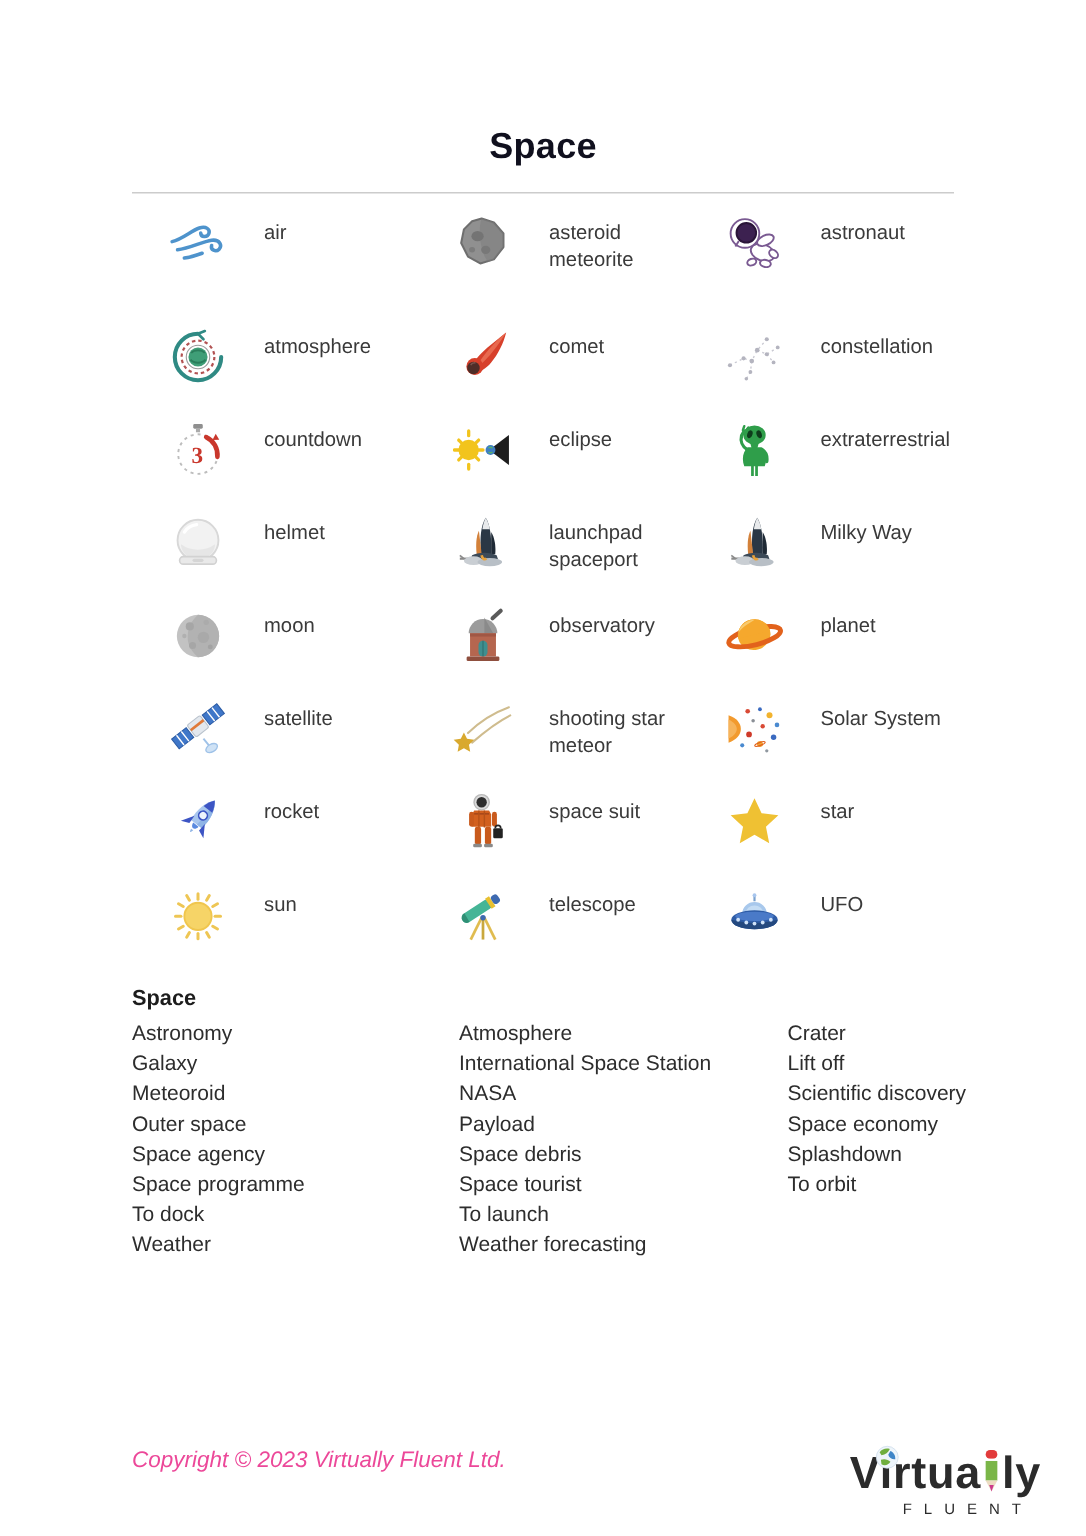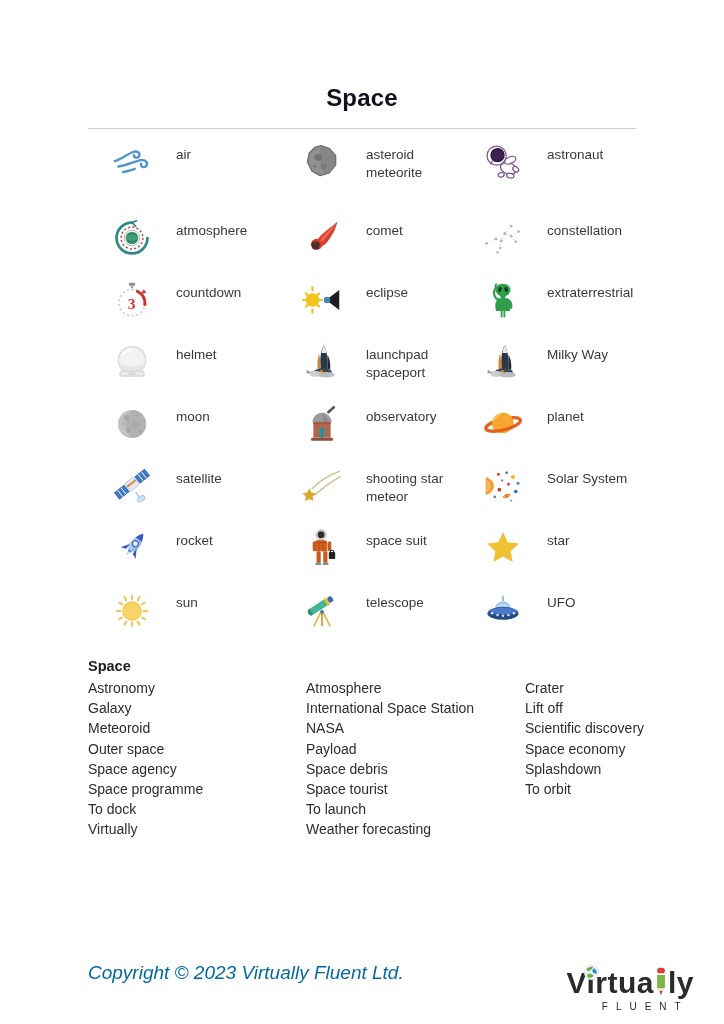--- a/index.html
+++ b/index.html
@@ -15,21 +15,21 @@
   .cell .icon { flex: none; width: 40px; height: 40px; margin-left: 24px; display: flex; align-items: center; justify-content: center; }
   .cell .icon svg { width: 40px; height: 40px; display: block; }
   .cell .label { margin-left: 24px; padding-top: 4px; font-size: 13.5px; line-height: 18px; color: #3a3a3a; white-space: pre-line; }
 
   .word-list { margin: 4px 0 0 88px; }
   .wl-heading { font-size: 14.5px; font-weight: 700; color: #1c1c1c; line-height: 20px; }
   .wl-columns { display: grid; grid-template-columns: 218px 219px auto; margin-top: 2px; }
   .wl-item { font-size: 14px; line-height: 20.2px; color: #2d2d2d; }
 
   .footer { position: absolute; left: 88px; right: 30px; top: 933px; height: 80px; display: flex; justify-content: space-between; align-items: center; }
-  .copyright { font-size: 19px; font-style: italic; color: #0369a1; }
+  .copyright { font-size: 15px; font-style: italic; color: #ec4899; }
 
   .logo { text-align: center; }
   .logo-word { position: relative; display: inline-block; font-size: 30px; font-weight: 700; color: #2b2b2b; line-height: 34px; letter-spacing: 0.5px; margin-top: 32px; }
   .logo-word .pencil-wrap { display: inline-block; width: 10px; margin: 0 2px; }
   .logo-word .pencil-wrap svg { display: inline-block; vertical-align: -3px; }
   .logo-word .globe { position: absolute; left: 17px; top: -12px; width: 17px; height: 17px; }
   .logo-sub { font-size: 10px; font-weight: 500; color: #2b2b2b; letter-spacing: 8px; padding-left: 30px; margin-top: 1px; }
 </style>
 </head>
 <body>
@@ -433,21 +433,21 @@
     <div class="wl-heading">Space</div>
     <div class="wl-columns" id="wl-columns">
         <div class="wl-col">
           <div class="wl-item">Astronomy</div>
           <div class="wl-item">Galaxy</div>
           <div class="wl-item">Meteoroid</div>
           <div class="wl-item">Outer space</div>
           <div class="wl-item">Space agency</div>
           <div class="wl-item">Space programme</div>
           <div class="wl-item">To dock</div>
-          <div class="wl-item">Virtually</div>
+          <div class="wl-item">Weather</div>
         </div>
         <div class="wl-col">
           <div class="wl-item">Atmosphere</div>
           <div class="wl-item">International Space Station</div>
           <div class="wl-item">NASA</div>
           <div class="wl-item">Payload</div>
           <div class="wl-item">Space debris</div>
           <div class="wl-item">Space tourist</div>
           <div class="wl-item">To launch</div>
           <div class="wl-item">Weather forecasting</div>

